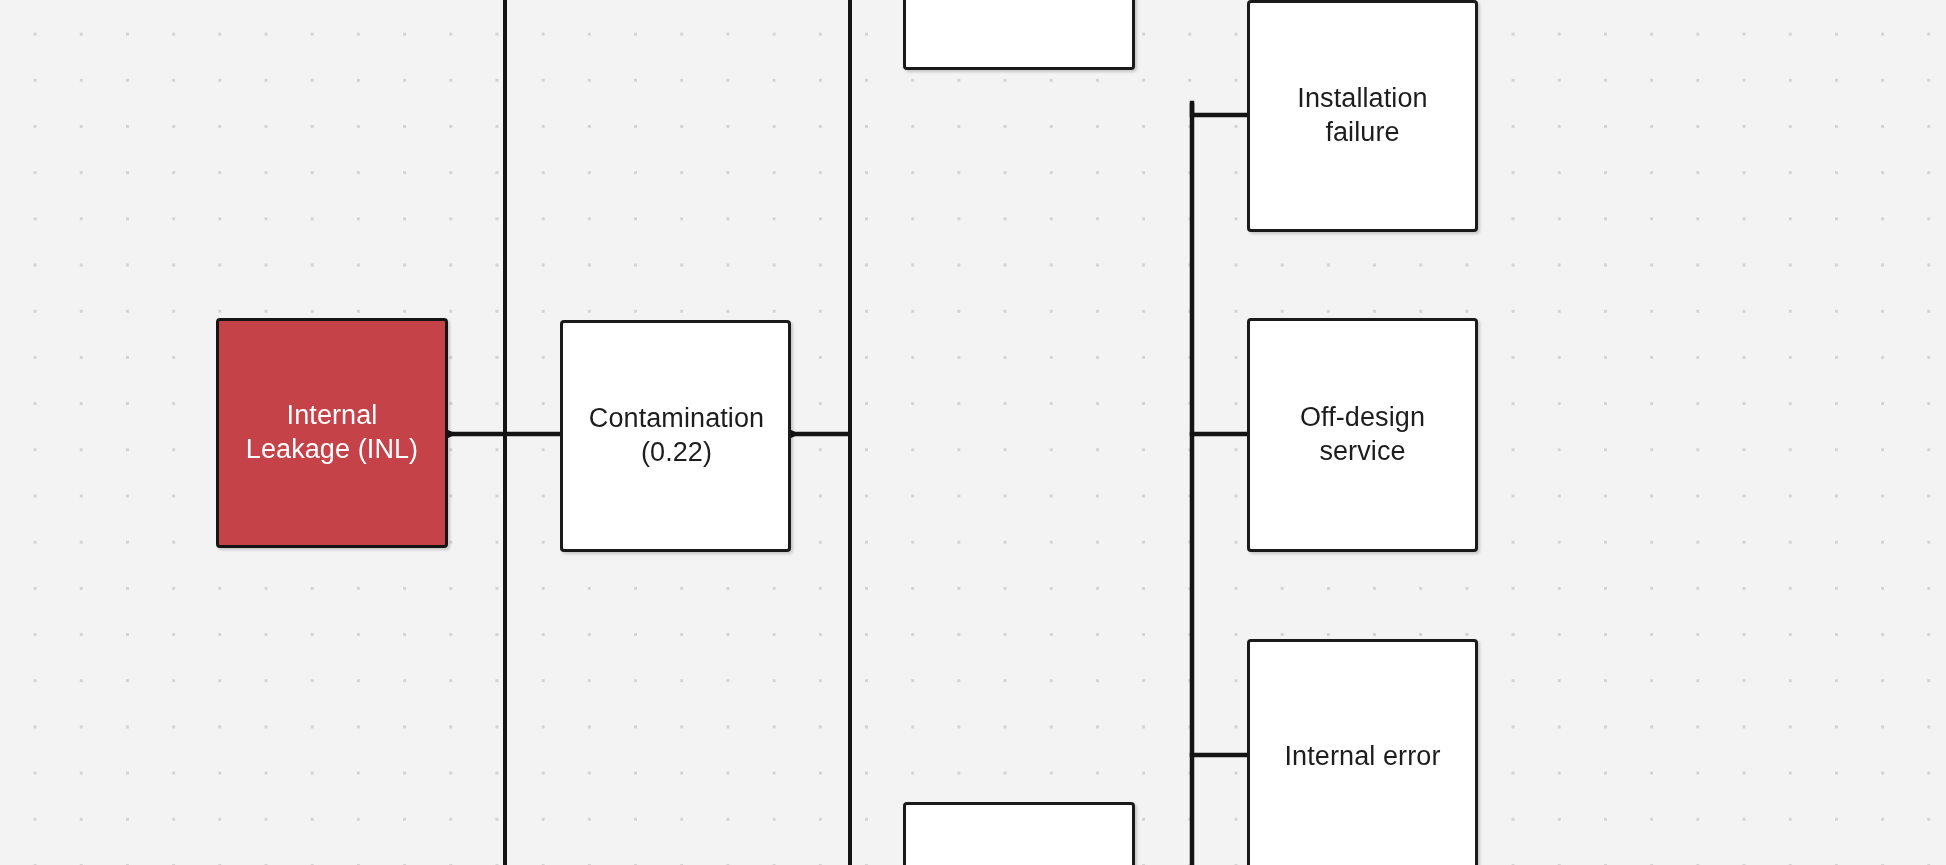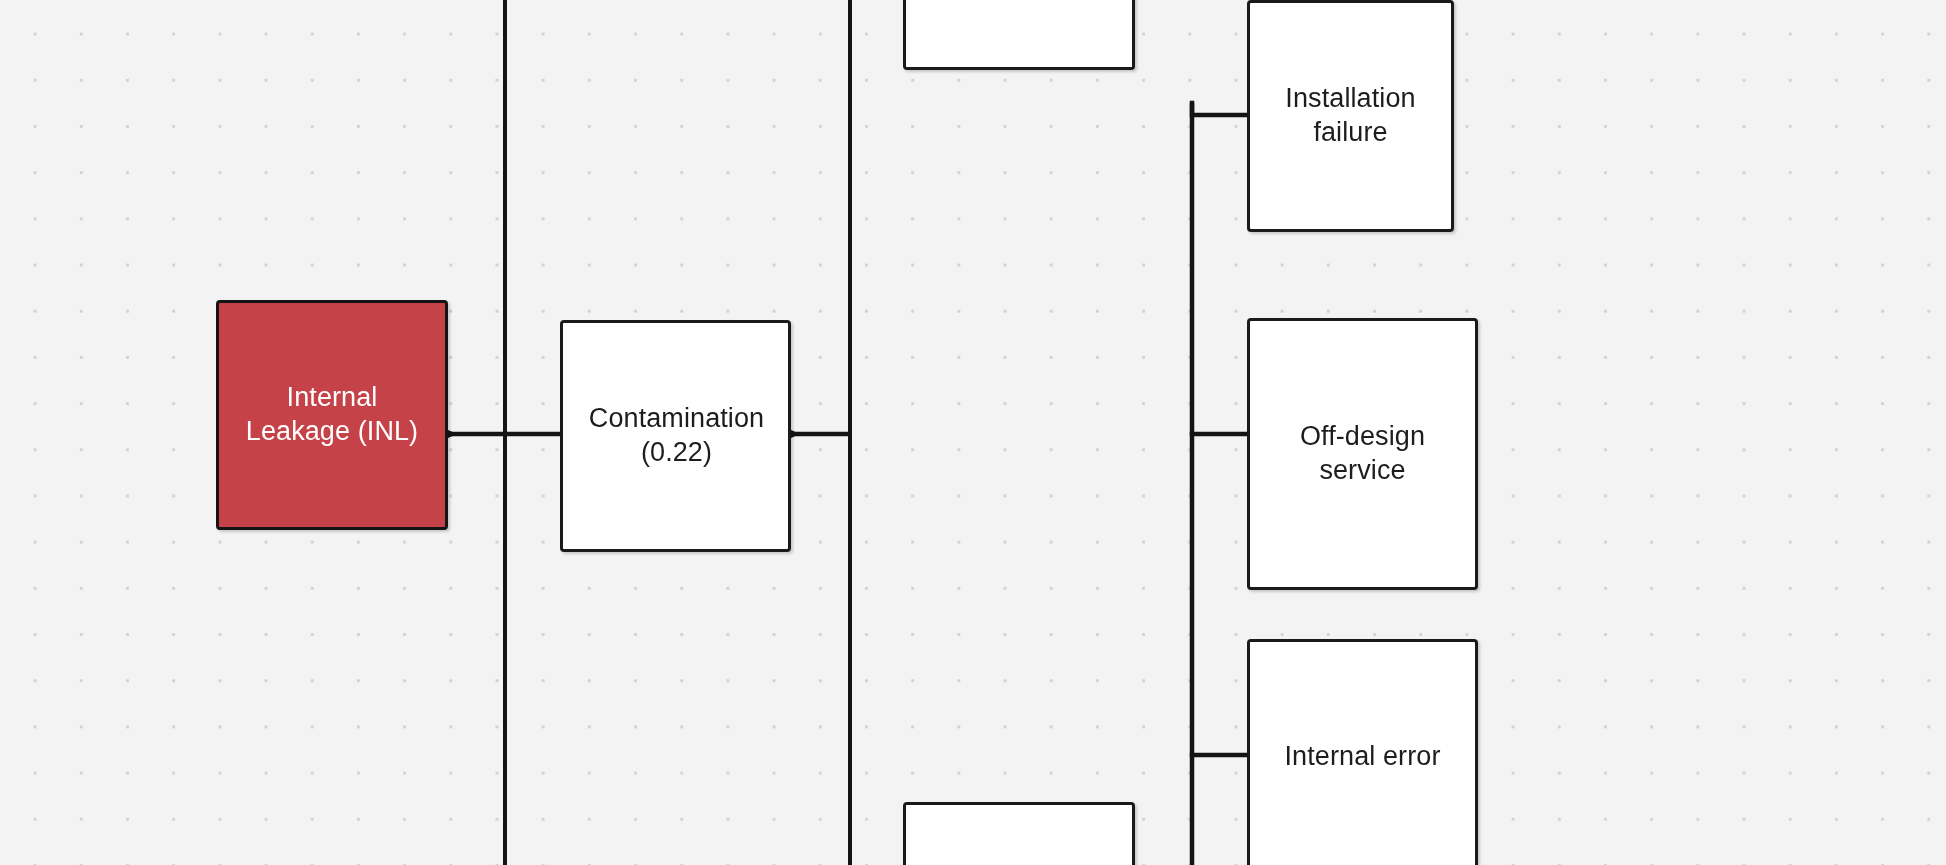--- a/index.html
+++ b/index.html
@@ -86,44 +86,44 @@
     <line x1="560" y1="434" x2="448" y2="434" stroke="#141414" stroke-width="4.5" marker-end="url(#arrow-left)"></line>
 
     <line x1="850" y1="434" x2="791" y2="434" stroke="#141414" stroke-width="4.5" marker-end="url(#arrow-left)"></line>
 
     <path d="M 1192,103 L 1192,115 L 1247,115" fill="none" stroke="#141414" stroke-width="4.5" stroke-linecap="square" stroke-linejoin="miter"></path>
     <line x1="1192" y1="103" x2="1192" y2="865" stroke="#141414" stroke-width="4.5"></line>
     <path d="M 1192,434 L 1247,434" fill="none" stroke="#141414" stroke-width="4.5" stroke-linecap="square"></path>
     <path d="M 1192,755 L 1247,755" fill="none" stroke="#141414" stroke-width="4.5" stroke-linecap="square"></path>
   </svg>
 
-  <div class="node top-event" style="left:216px; top:300px; width:232px; height:230px;">
+  <div class="node top-event" style="left:216px; top:318px; width:232px; height:230px;">
     <span class="label">Internal
 Leakage (INL)</span>
   </div>
 
   <div class="node" style="left:560px; top:320px; width:231px; height:232px;padding-left:12px;">
     <span class="label">Contamination
 (0.22)</span>
   </div>
 
   <div class="node clipped-top" style="left:903px; top:-118px; width:232px; height:188px;">
     <span class="label"></span>
   </div>
 
   <div class="node clipped-bottom" style="left:903px; top:802px; width:232px; height:140px;">
     
   </div>
 
-  <div class="node" style="left:1247px; top:0px; width:207px; height:232px;">
+  <div class="node" style="left:1247px; top:0px; width:231px; height:232px;">
     <span class="label">Installation
 failure</span>
   </div>
 
-  <div class="node" style="left:1247px; top:318px; width:231px; height:272px;">
+  <div class="node" style="left:1247px; top:318px; width:231px; height:234px;">
     <span class="label">Off-design
 service</span>
   </div>
 
   <div class="node clipped-bottom" style="left:1247px; top:639px; width:231px; height:232px;
               align-items:center; padding-bottom:4px;">
     <span class="label">Internal error</span>
   </div>
 
 </div>

